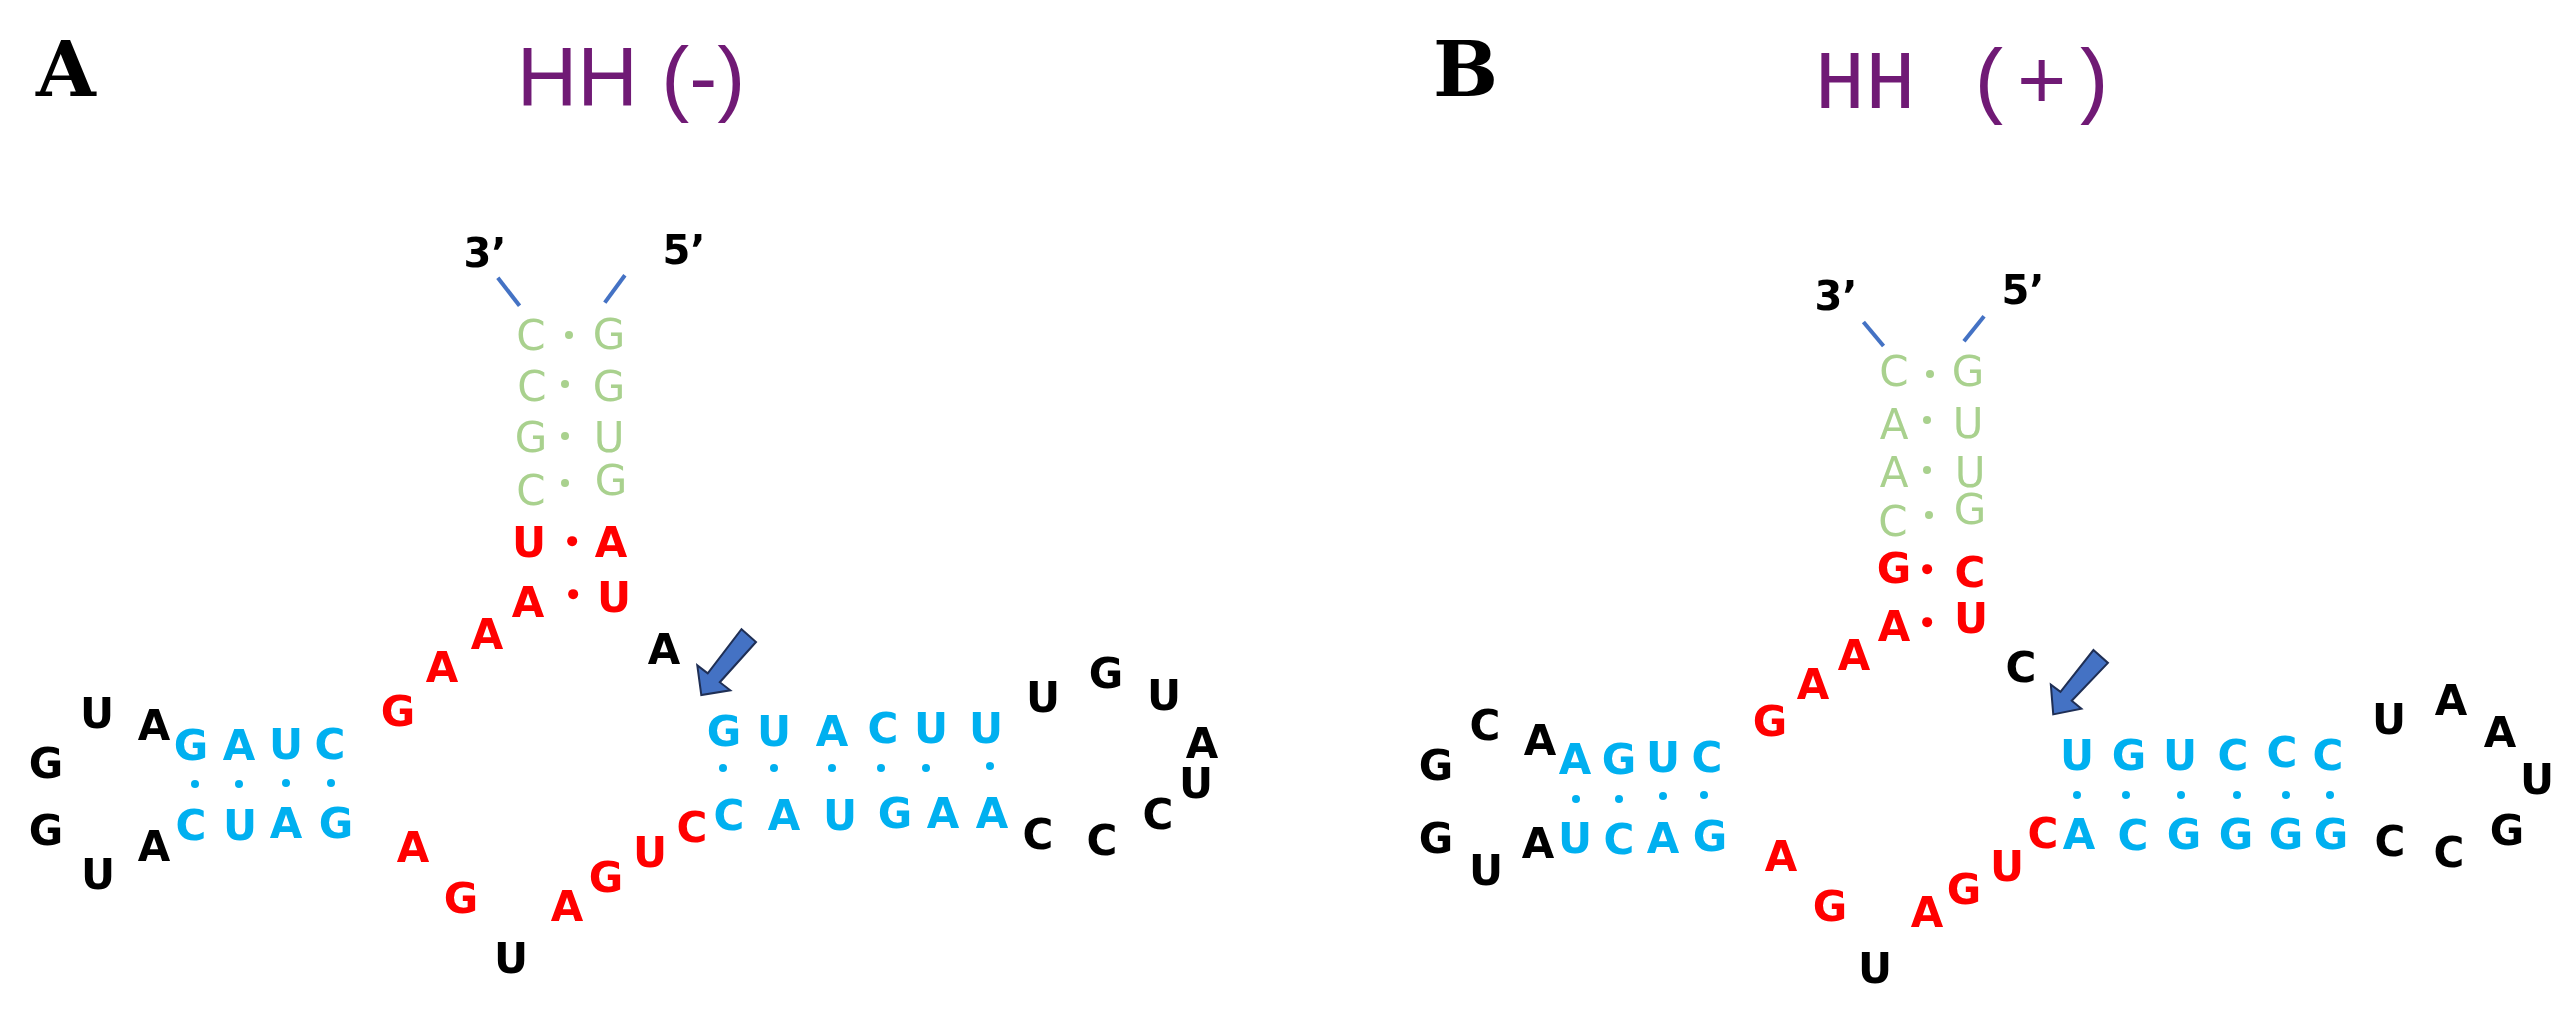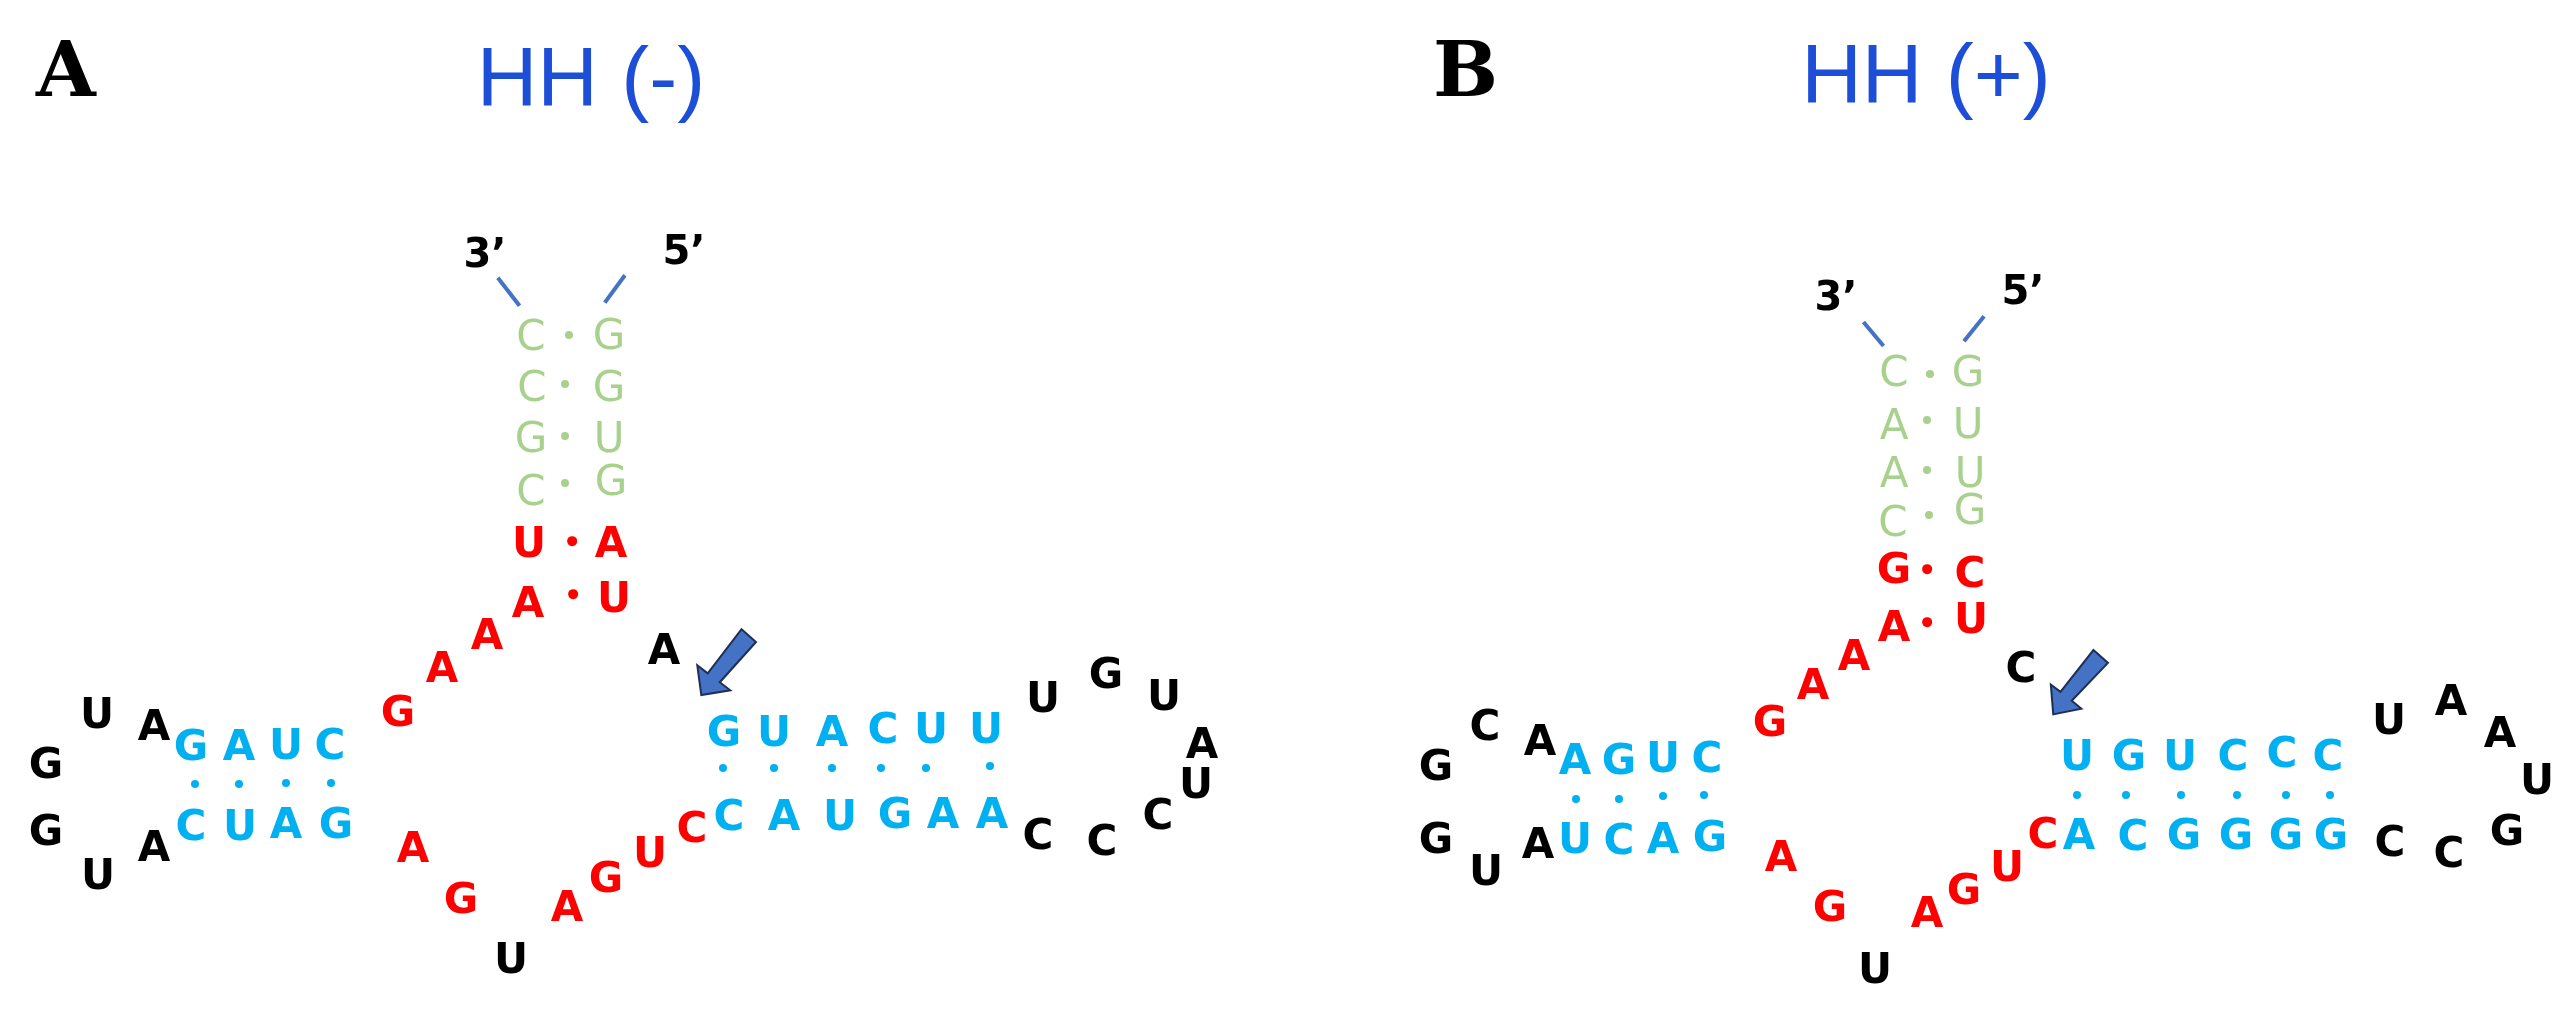--- a/index.html
+++ b/index.html
@@ -1,18 +1,18 @@
 <!DOCTYPE html>
 <html style="font-size:13px"><head>
 <meta charset="utf-8">
 <style>
   html, body { margin:0; padding:0; background:#ffffff; }
   #canvas { position:relative; width:2576px; height:1013px; background:#ffffff; overflow:hidden; }
   .panel-label { position:absolute; font-family:"DejaVu Serif","Liberation Serif",serif; font-weight:bold; font-size:77px; line-height:1; color:#000; }
-  .panel-title { position:absolute; font-family:"Liberation Sans","DejaVu Sans",sans-serif; font-size:84px; line-height:1; color:#1d4ed8; transform:translateX(-50%); white-space:nowrap; }
+  .panel-title { position:absolute; font-family:"Liberation Sans","DejaVu Sans",sans-serif; font-size:84px; line-height:1; color:#701a75; transform:translateX(-50%); white-space:nowrap;margin-left:40px; }
   .nt { position:absolute; font-family:"DejaVu Sans","Liberation Sans",sans-serif; font-size:42px; line-height:1; transform:translate(-50%,-50%); white-space:nowrap; }
   .nt.bold { font-weight:bold; }
   .end-label { position:absolute; font-family:"DejaVu Sans","Liberation Sans",sans-serif; font-weight:bold; font-size:40px; line-height:1; color:#000; transform:translate(-50%,-50%); }
   .dot { position:absolute; border-radius:50%; transform:translate(-50%,-50%); }
   svg.overlay { position:absolute; left:0; top:0; width:2576px; height:1013px; pointer-events:none; }
   .c-green { color:#A9D18E; }
   .c-red { color:#FF0000; }
   .c-cyan { color:#00B0F0; }
   .c-black { color:#000000; }
 </style>
@@ -31,21 +31,21 @@
     <g id="arrows">
         <polygon points="922,782 940,798 895,848 908,858 872,864 867,827 880,837" fill="#4472C4" stroke="#1f2f55" stroke-width="2.5" stroke-linejoin="miter"></polygon>
         <polygon points="2603,808 2621,824 2576,871 2588,881 2553,888 2550,851 2562,860" fill="#4472C4" stroke="#1f2f55" stroke-width="2.5" stroke-linejoin="miter"></polygon>
       </g>
   </svg>
 
   <div class="panel-label" style="left:36px;top:31px;">A</div>
   <div class="panel-title" style="left:591px;top:35px;">HH (-)</div>
 
   <div class="panel-label" style="left:1433px;top:31px;">B</div>
-  <div class="panel-title" style="left:1926px;top:32px;">HH (+)</div>
+  <div class="panel-title" style="left:1926px;top:44px;font-family:Liberation Mono, monospace;">HH (+)</div>
 
   <div id="end-labels">
       <span class="end-label" style="left: 485px; top: 253px;">3’</span>
       <span class="end-label" style="left: 684px; top: 250px;">5’</span>
       <span class="end-label" style="left: 1836px; top: 296px;">3’</span>
       <span class="end-label" style="left: 2023px; top: 290px;">5’</span>
     </div>
   <div id="nucleotides">
       <span class="nt c-green" style="left: 531px; top: 336px;">C</span>
       <span class="nt c-green" style="left: 609px; top: 335px;">G</span>

